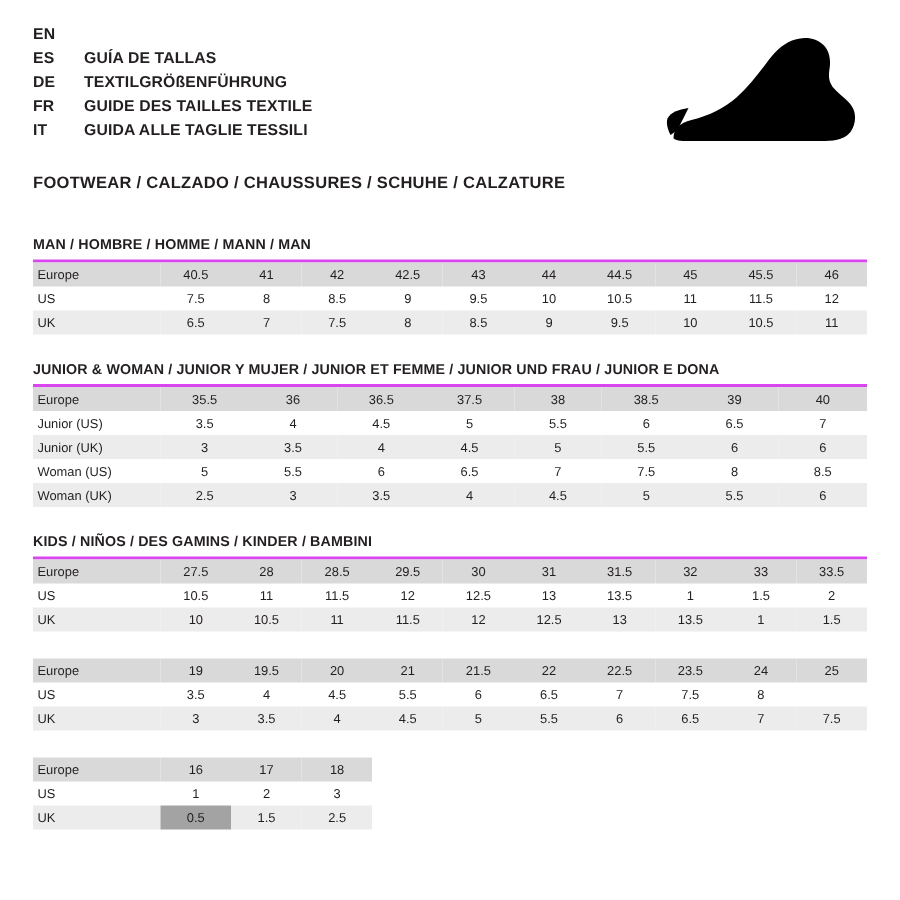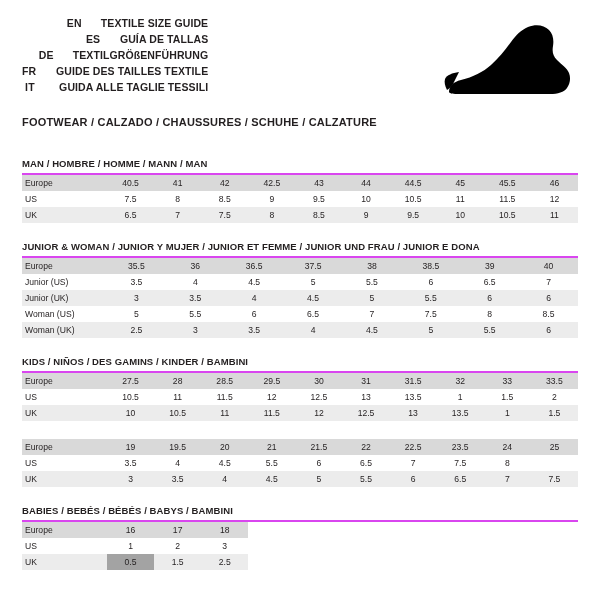--- a/index.html
+++ b/index.html
@@ -24,21 +24,20 @@
   
   .header {
     display: flex;
     align-items: flex-start;
     justify-content: space-between;
   }
   .lang-block {
     display: flex;
     flex-direction: column;
     gap: 1px;
-    align-items: flex-end;
   }
   .lang-row {
     display: flex;
     font-size: 10.5px;
     font-weight: bold;
     letter-spacing: 0.1px;
     line-height: 15px;
   }
   .lang-code {
     width: 34px;
@@ -101,21 +100,20 @@
 </style>
 </head>
 <body>
 
 <div class="page">
 
   <div class="header">
     <div class="lang-block">
       <div class="lang-row">
         <span class="lang-code">EN</span>
-        <span class="lang-text">TEXTILE SIZE GUIDE</span>
       </div>
       <div class="lang-row">
         <span class="lang-code">ES</span>
         <span class="lang-text">GUÍA DE TALLAS</span>
       </div>
       <div class="lang-row">
         <span class="lang-code">DE</span>
         <span class="lang-text">TEXTILGRÖßENFÜHRUNG</span>
       </div>
       <div class="lang-row">
@@ -335,21 +333,20 @@
         <td>6</td>
         <td>6.5</td>
         <td>7</td>
         <td>7.5</td>
       </tr>
     </tbody>
       </table>
   </div>
 
   <div class="section babies-wrap">
-    <div class="sec-title">BABIES / BEBÉS / BÉBÉS / BABYS / BAMBINI</div>
     <table class="size">
       <tbody>
           <tr>
         <td class="lbl shade-cell" style="background:#d9d9d9">Europe</td>
         <td style="background:#d9d9d9">16</td>
         <td style="background:#d9d9d9">17</td>
         <td style="background:#d9d9d9">18</td>
         <td></td>
         <td></td>
         <td></td>

